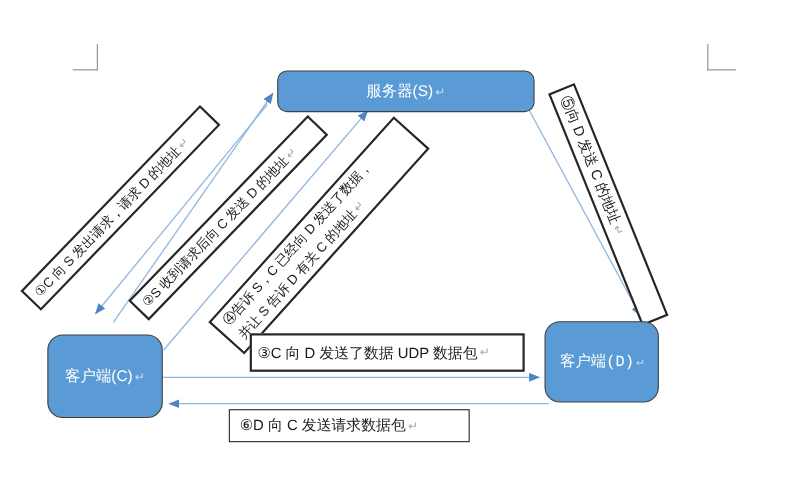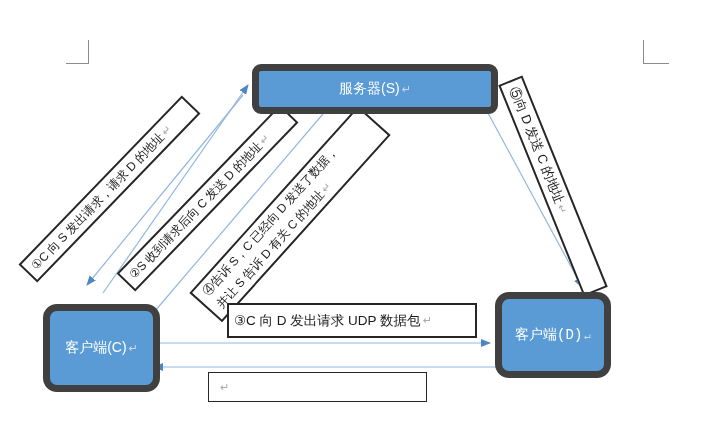--- a/index.html
+++ b/index.html
@@ -9,21 +9,21 @@
   }
   
   .crop{position:absolute;}
   .crop-tl{left:66px;top:40px;width:22px;height:23px;border-right:1px solid #8c8c8c;border-bottom:1px solid #8c8c8c;}
   .crop-tr{left:643px;top:40px;width:25px;height:23px;border-left:1px solid #8c8c8c;border-bottom:1px solid #8c8c8c;}
   
   svg.arrows{position:absolute;left:0;top:0;width:723px;height:438px;}
   svg.arrows line{stroke:#93b7de;stroke-width:1.2;}
   
   .node{
-    position:absolute;background:#5b9bd5;border:7px solid #404040;color:#ffffff;
+    position:absolute;background:#5b9bd5;border:1px solid #404040;color:#ffffff;
     display:flex;align-items:center;justify-content:center;font-size:14px;
   }
   .node-server{left:252px;top:64px;width:232px;height:36px;border-radius:9px;}
   .node-c{left:43px;top:304px;width:103px;height:74px;border-radius:14px;}
   .node-d{left:495px;top:292px;width:102px;height:72px;border-radius:14px;font-family:Liberation Mono, monospace;}
   .node .ret{color:#cdd9ea;}
   
   .ret{color:#a9a9a9;font-size:11px;margin-left:2px;}
   .rlabel{
     position:absolute;background:#ffffff;border:2px solid #262626;
@@ -78,25 +78,26 @@
     <span>④告诉 S，C 已经向 D 发送了数据，</span>
     <span><span>并让 S 告诉 D 有关 C 的地址</span><span class="ret">↵</span></span>
   </div>
 
   <div class="rlabel rlabel-5">
     <span>⑤向 D 发送 C 的地址</span>
       <span class="ret">↵</span>
   </div>
 
   <div class="hlabel hlabel-3">
-    <span>③C 向 D 发出请求 UDP 数据包</span>
+    <span>③C 向 D 发送了数据 UDP 数据包</span>
       <span class="ret">↵</span>
   </div>
 
   <div class="hlabel hlabel-6">
+    <span>⑥D 向 C 发送请求数据包</span>
       <span class="ret">↵</span>
   </div>
 
   <div class="node node-server">
     <span>服务器(S)</span>
       <span class="ret">↵</span>
   </div>
 
   <div class="node node-c">
     <span>客户端(C)</span>

